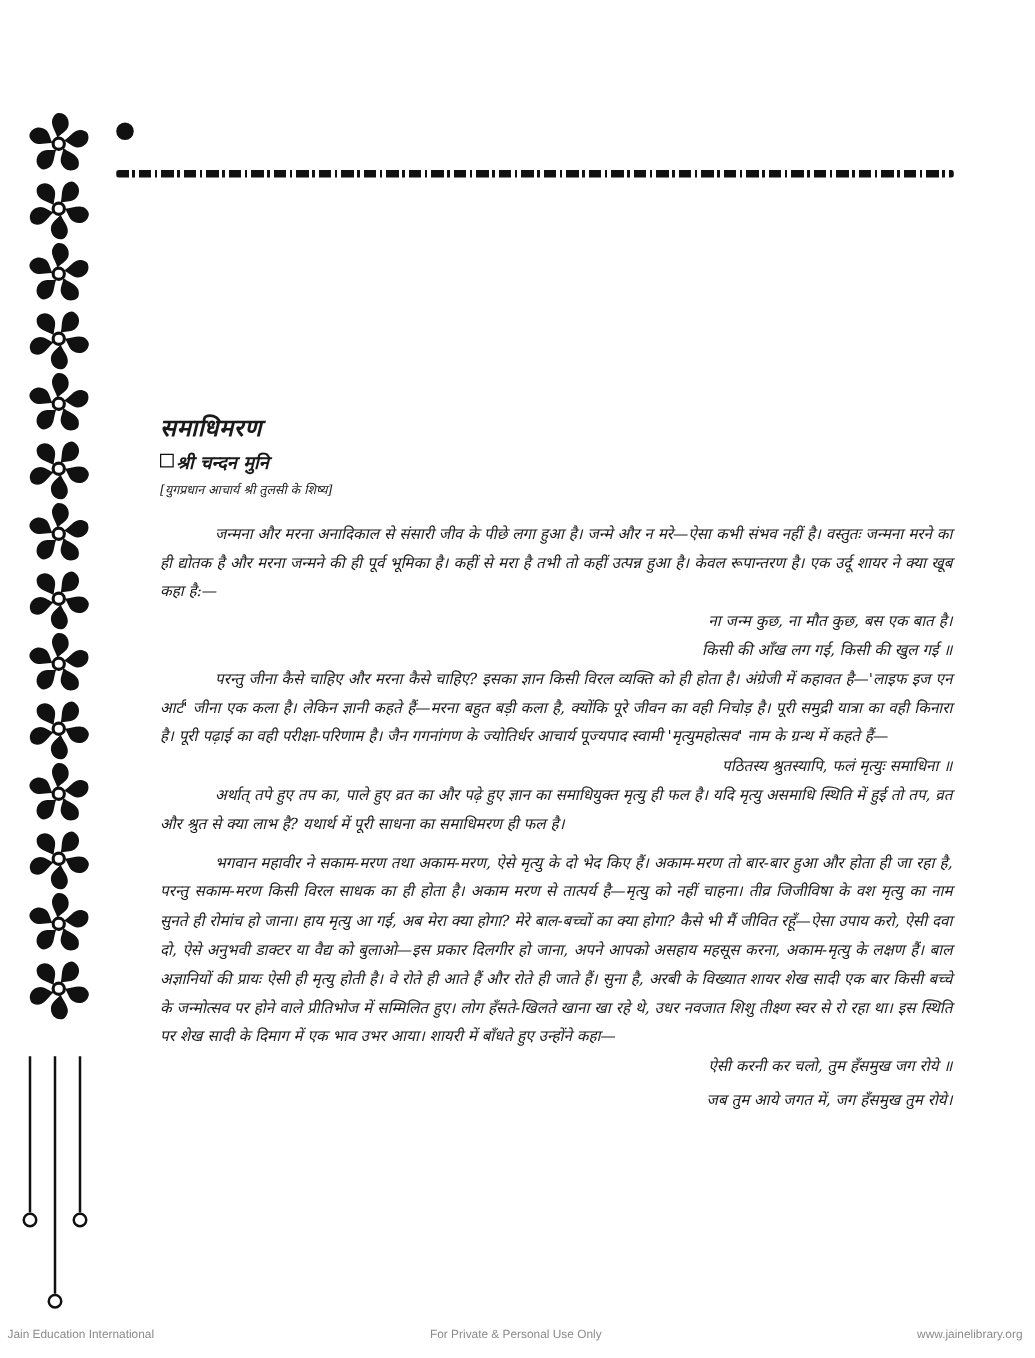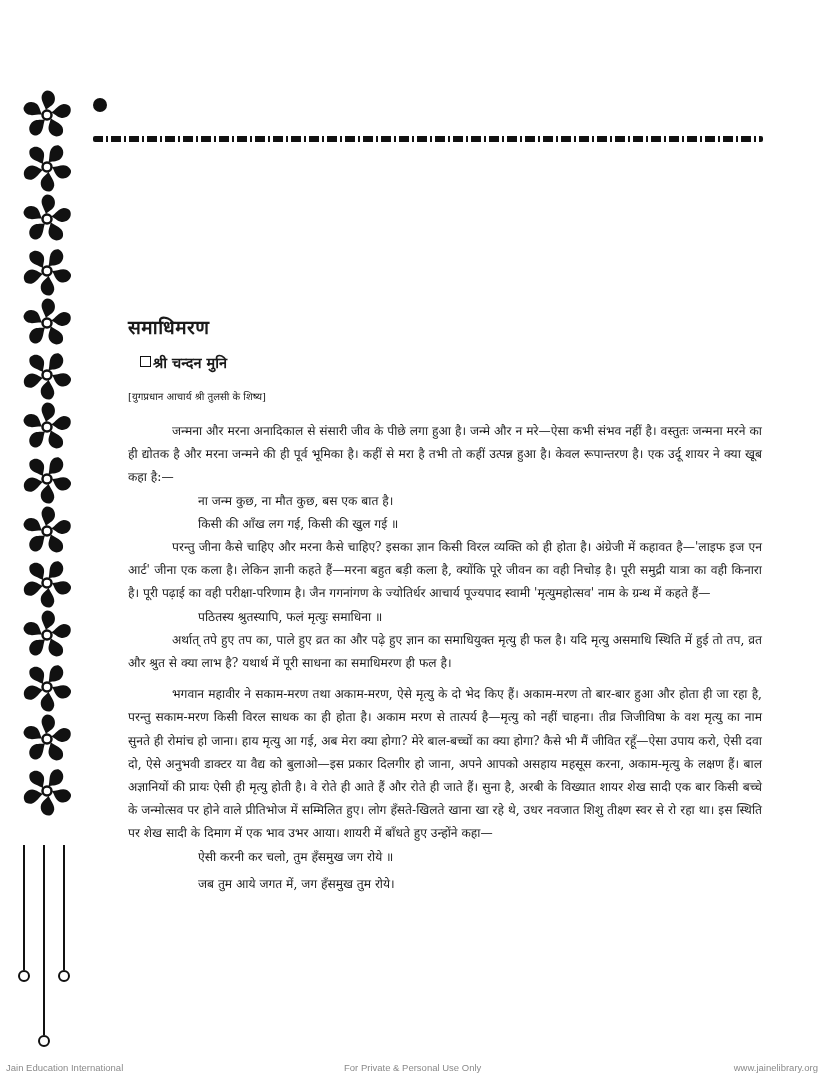--- a/index.html
+++ b/index.html
@@ -9,27 +9,27 @@
     font-family: "DejaVu Serif", "Liberation Serif", serif;
   }
   .border-col { position: absolute; left: 22px; top: 88px; width: 50px; height: 760px; }
   .medallion { position: absolute; left: 0; width: 50px; height: 54px; }
   .stem { position: absolute; width: 2px; background: #111; }
   .ring { position: absolute; width: 8px; height: 8px; border: 2px solid #111; border-radius: 50%; background: #fff; }
   .dot { position: absolute; left: 93px; top: 98px; width: 14px; height: 14px; border-radius: 50%; background: #111; }
   .rule { position: absolute; left: 93px; top: 136px; width: 670px; height: 6px;
     background-image: repeating-linear-gradient(90deg, #111 0 10px, #fff 10px 13px, #111 13px 15px, #fff 15px 18px);
     border-radius: 2px; }
-  .content { position: absolute; left: 128px; top: 314px; width: 634px; font-size: 12.2px; line-height: 23.2px; }
+  .content { position: absolute; left: 128px; top: 330px; width: 634px; font-size: 12.2px; line-height: 23.2px; font-style: italic; }
   .title { font-size: 19px; font-weight: bold; line-height: 26px; margin: 0 0 4px 0; letter-spacing: 0.5px; }
-  .author { font-size: 14.5px; font-weight: bold; line-height: 22px; margin: 12px; }
+  .author { font-size: 14.5px; font-weight: bold; line-height: 22px; margin: 0; }
   .author .box { display: inline-block; width: 9px; height: 9px; border: 1.2px solid #111; margin-right: 2px; vertical-align: 1px; }
   .affil { font-size: 10px; line-height: 22px; margin: 0 0 12px 0; }
   p.para { margin: 0; text-indent: 44px; text-align: justify; }
-  .verse { text-align: left; margin: 0; padding-left: 70px; }
+  .verse { text-align: right; margin: 0; padding-left: 70px; }
   .footer { position: absolute; top: 1062px; font-family: Liberation Sans, sans-serif; font-size: 9.5px; color: #8a8a8a; }
 </style>
 </head>
 <body>
 
 <div class="border-col" id="border">
     <svg class="medallion" viewBox="-25 -27 50 54" style="top: 0px;">
       <path d="M0,-11 C6,-11 9,-5 7,0 C5,4 1,5 -1,8 C-2,3 -6,-1 -5,-6 C-4,-9 -2,-11 0,-11 Z" fill="#111111" transform="rotate(0) translate(0,-13) scale(1.05)"></path>
       <path d="M0,-11 C6,-11 9,-5 7,0 C5,4 1,5 -1,8 C-2,3 -6,-1 -5,-6 C-4,-9 -2,-11 0,-11 Z" fill="#111111" transform="rotate(72) translate(0,-13) scale(1.05)"></path>
       <path d="M0,-11 C6,-11 9,-5 7,0 C5,4 1,5 -1,8 C-2,3 -6,-1 -5,-6 C-4,-9 -2,-11 0,-11 Z" fill="#111111" transform="rotate(144) translate(0,-13) scale(1.05)"></path>

